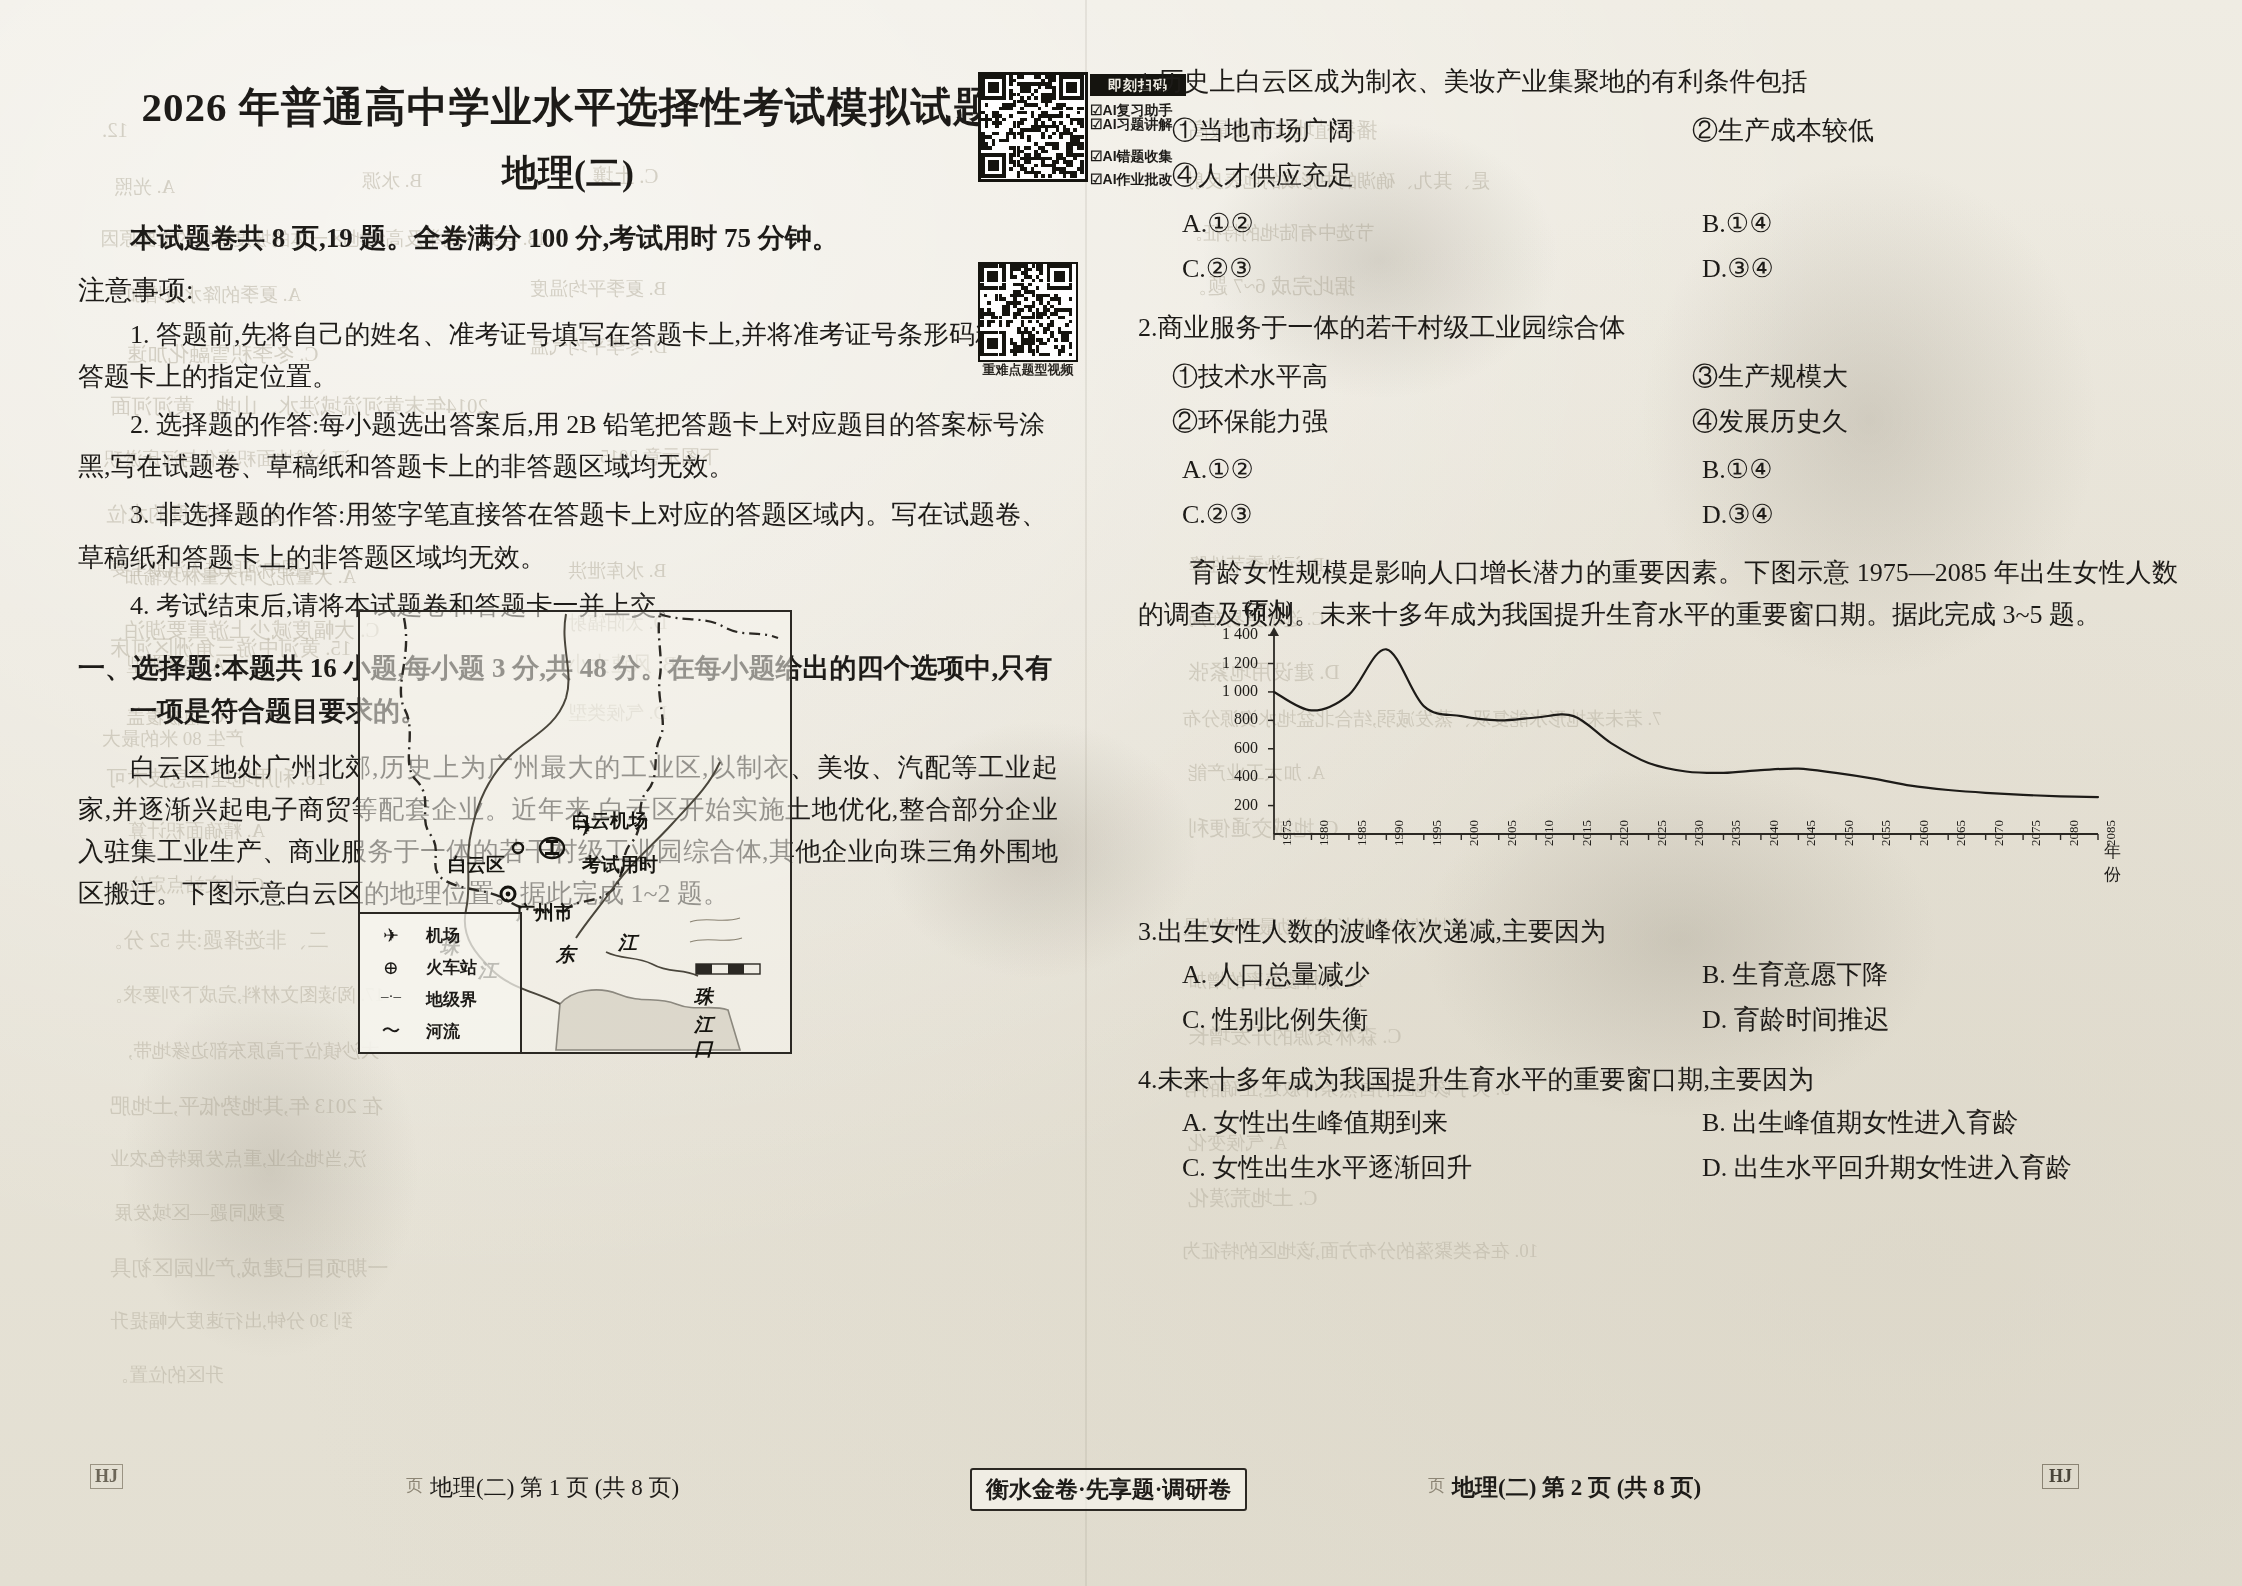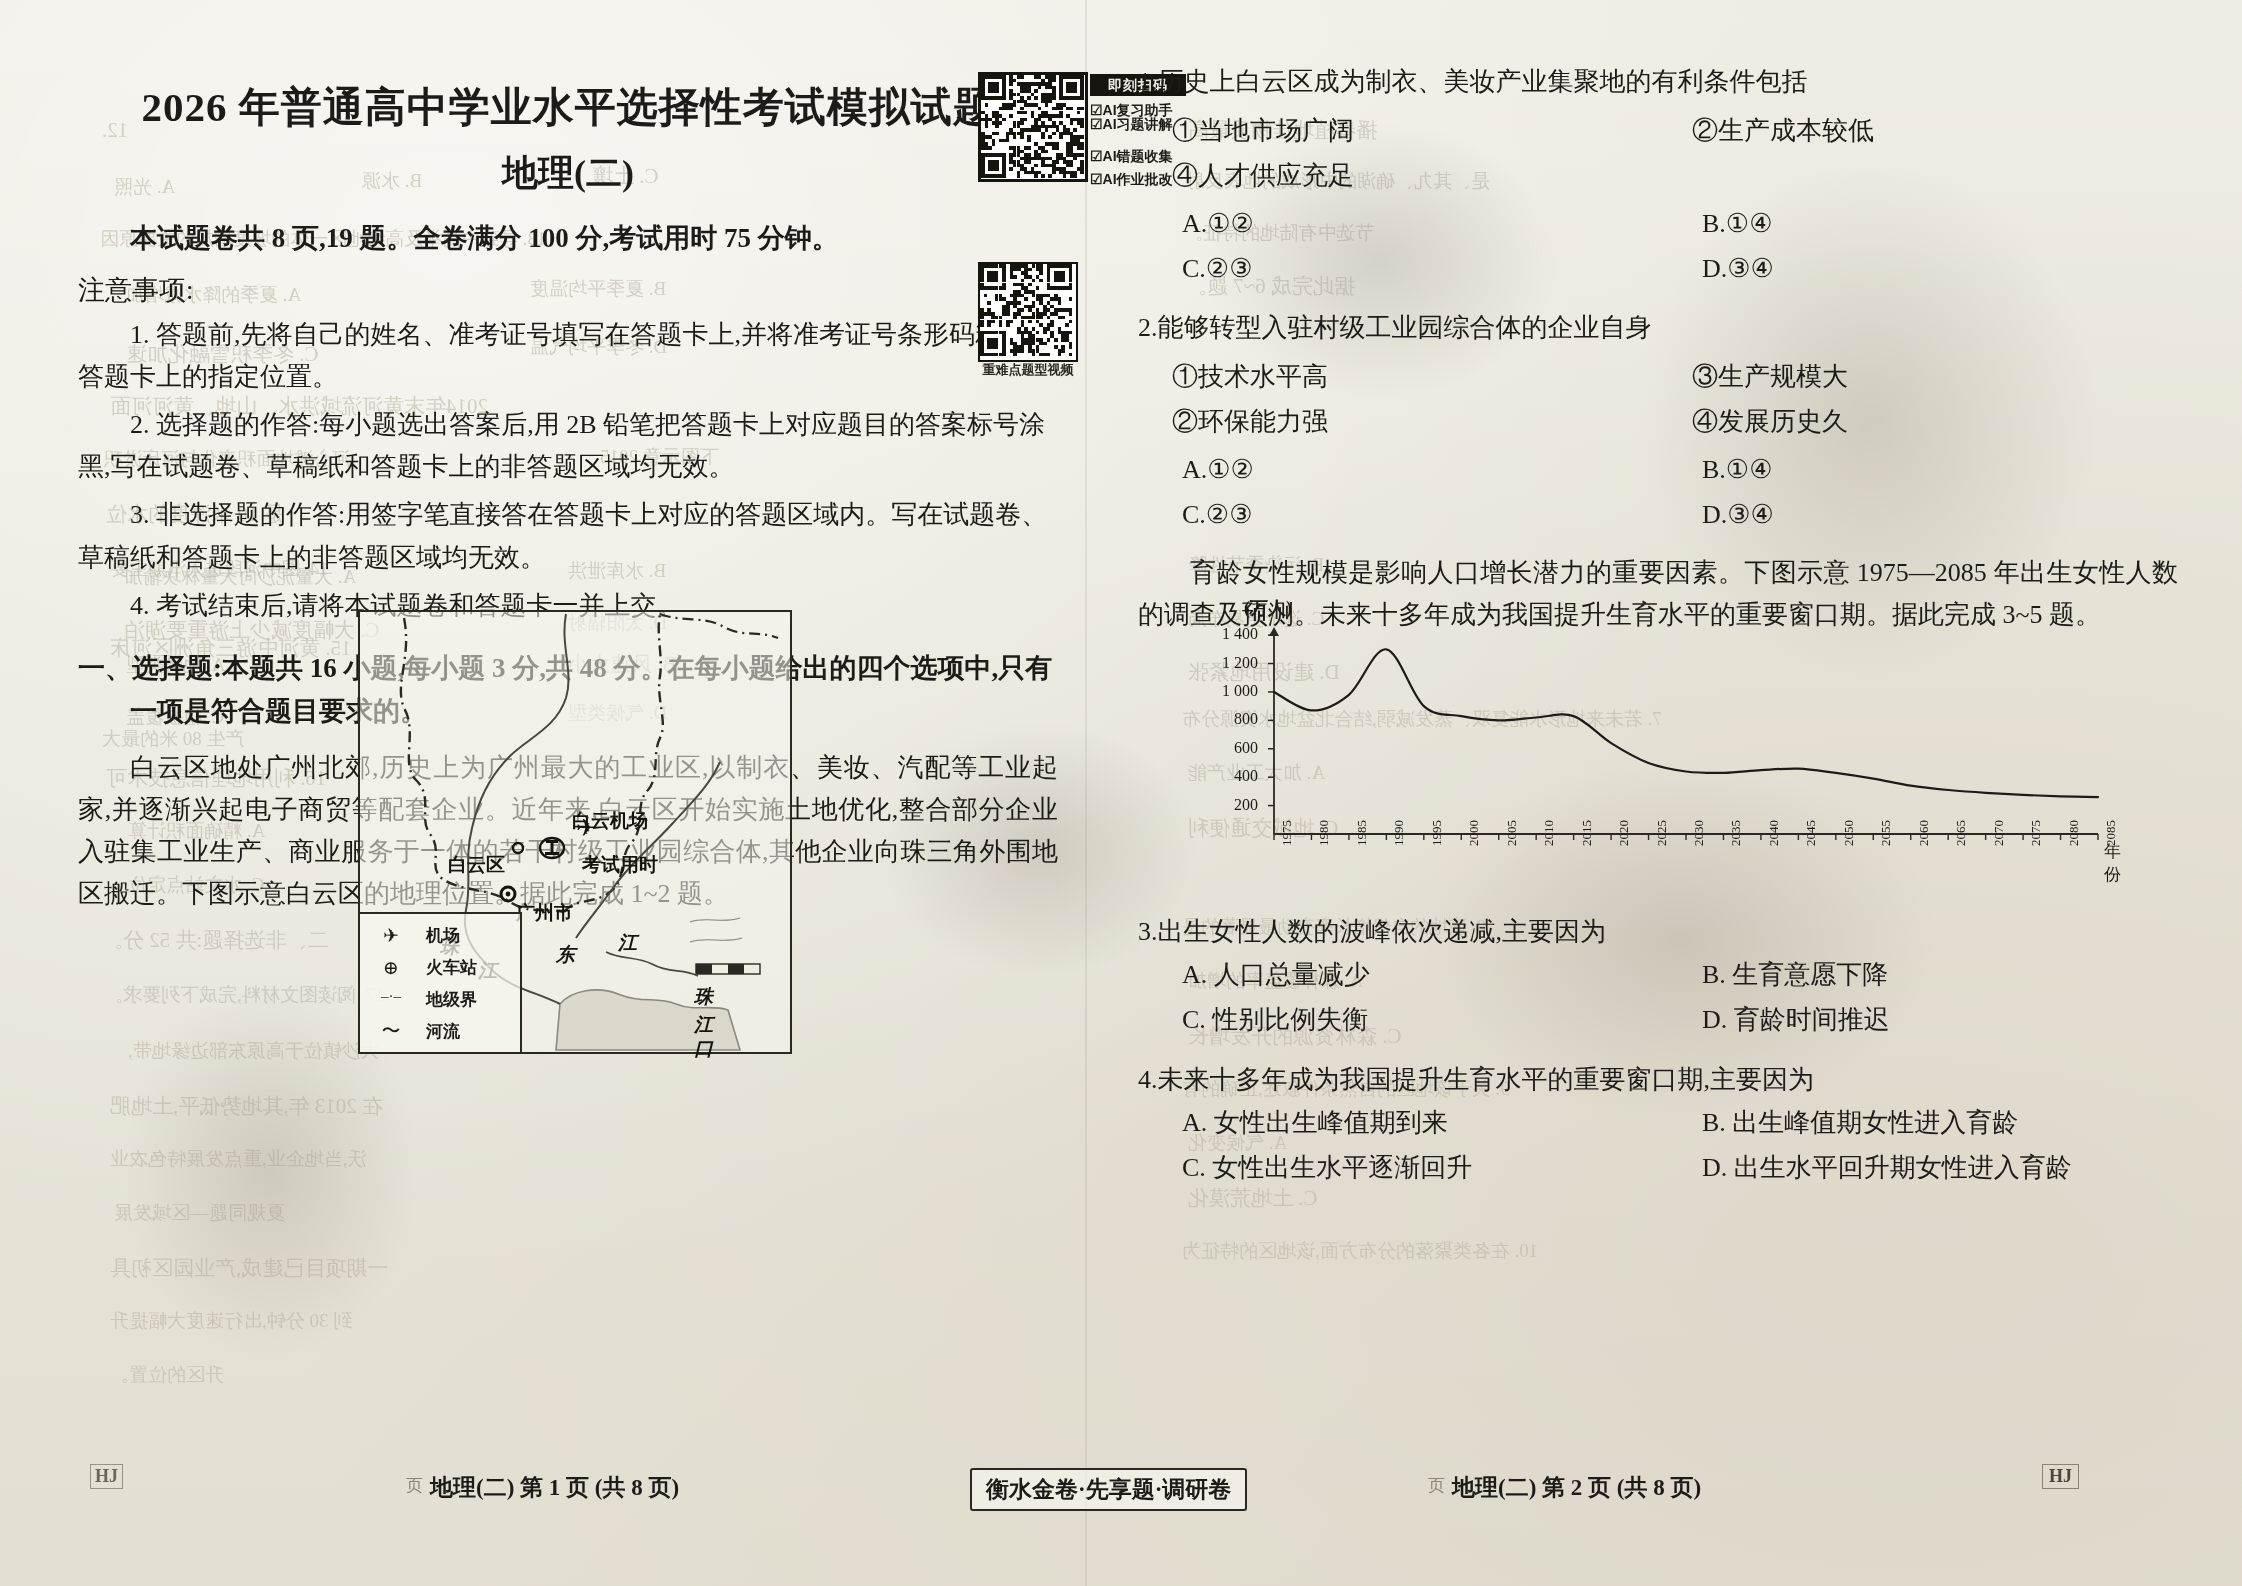--- a/index.html
+++ b/index.html
@@ -97,21 +97,21 @@
 
   
   #chartbox{position:absolute;left:44px;top:560px;width:940px;height:260px;}
   .cyl{position:absolute;font-size:16px;text-align:right;width:70px;font-family:"Liberation Serif",serif;}
   .cxl{position:absolute;font-size:13px;font-family:"Liberation Serif",serif;
         transform:rotate(-90deg);transform-origin:left top;white-space:nowrap;}
   #unitlbl{position:absolute;left:62px;top:-26px;font-size:18px;font-weight:bold;}
   #yearlbl{position:absolute;right:-8px;bottom:-4px;font-size:17px;}
 
   
-  .footL{position:absolute;left:430px;top:1472px;font-size:23px;font-weight:bold;white-space:nowrap;}
+  .footL{position:absolute;left:430px;top:1472px;font-size:23px;font-weight:normal;white-space:nowrap;}
   .footC{position:absolute;left:970px;top:1468px;font-size:23px;font-weight:bold;white-space:nowrap;
          border:2px solid #2b2823;padding:4px 14px;border-radius:3px;background:rgba(250,248,242,.6);}
   .footR{position:absolute;left:1452px;top:1472px;font-size:23px;font-weight:bold;white-space:nowrap;}
   .cornerL{position:absolute;left:90px;top:1464px;font-size:18px;font-weight:bold;color:#6c6658;
            border:1px solid #9a9383;padding:1px 4px;}
   .cornerR{position:absolute;left:2042px;top:1464px;font-size:18px;font-weight:bold;color:#4a4539;
            border:1px solid #8a8373;padding:1px 6px;}
   .pnum{position:absolute;font-size:17px;color:#8c8575;}
 </style>
 </head>
@@ -1038,21 +1038,21 @@
     <div class="abcd">
       <div class="opt">A.①②</div>
       <div class="opt">B.①④</div>
       <div class="opt">C.②③</div>
       <div class="opt">D.③④</div>
     </div>
   </div>
 
   <div class="q">
     <div class="qtext">
-      <span>2.</span><span>能够转型入驻村级工业园综合体的企业自身</span>
+      <span>2.</span><span>商业服务于一体的若干村级工业园综合体</span>
     </div>
     <div class="opts">
       <div class="opt">①技术水平高</div>
       <div class="opt">③生产规模大</div>
       <div class="opt">②环保能力强</div>
       <div class="opt">④发展历史久</div>
     </div>
     <div class="abcd">
       <div class="opt">A.①②</div>
       <div class="opt">B.①④</div>

